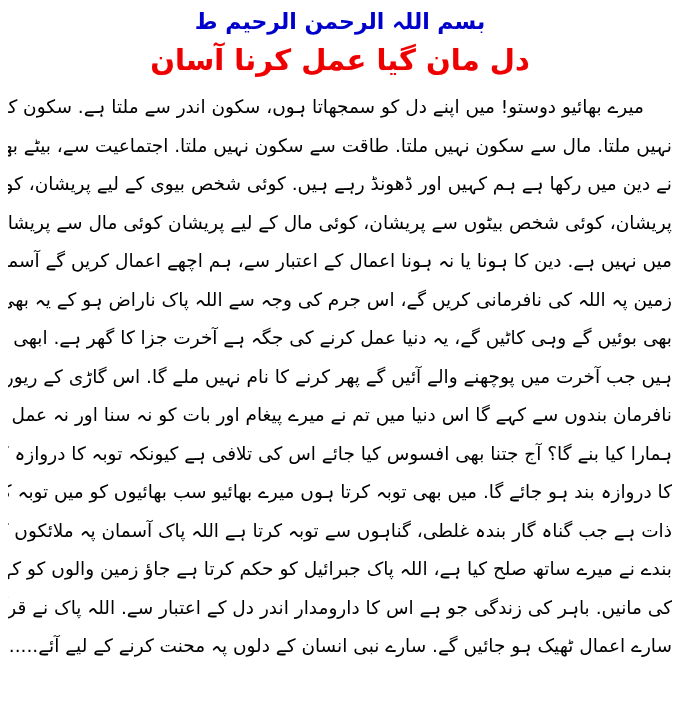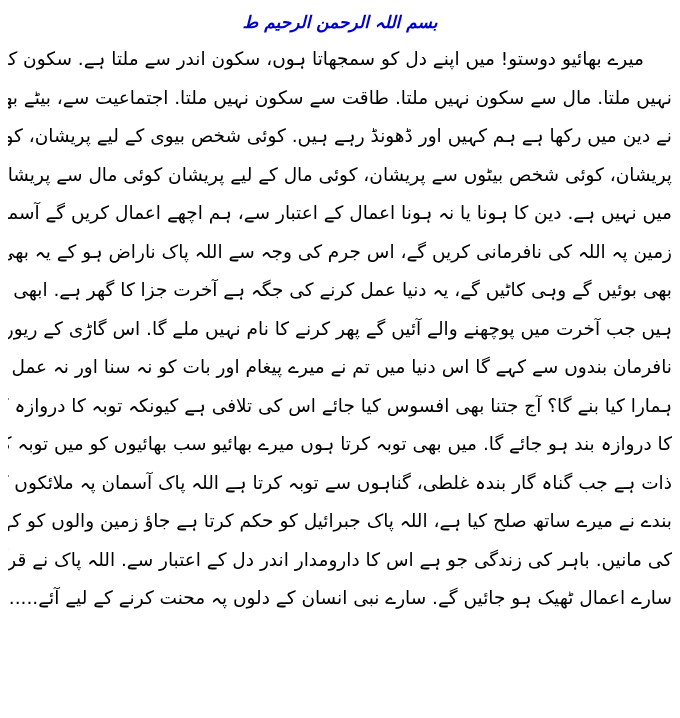--- a/index.html
+++ b/index.html
@@ -16,26 +16,25 @@
   .page {
     width: 680px;
     height: 718px;
     box-sizing: border-box;
     padding: 8px 8px 0 8px;
     background: #ffffff;
   }
   .bismillah {
     text-align: center;
     color: var(--bismillah-color, #0000cc);
-    font-size: 17px;
+    font-size: 22px;
     font-weight: bold;
     line-height: 24px;
     margin: 2px 0 6px 0;
     letter-spacing: 1px;
-    font-style: italic;
   }
   .title {
     text-align: center;
     color: var(--title-color, #ee0000);
     font-size: 29px;
     font-weight: bold;
     line-height: 40px;
     margin: 0 0 8px 0;
     text-shadow: 0 0 1px rgba(238,0,0,0.35);
   }
@@ -59,20 +58,21 @@
     text-align-last: right; 
   }
 </style>
 </head>
 <body>
 
 <div class="page">
 
   <div class="bismillah">بسم اللہ الرحمن الرحیم ط</div>
 
+  <h1 class="title">دل مان گیا عمل کرنا آسان</h1>
 
   <div class="body-text">
 
   <div class="text-line first">میرے بھائیو دوستو! میں اپنے دل کو سمجھاتا ہوں، سکون اندر سے ملتا ہے. سکون کا سامان باہر کا بے کار ہے. بادشاہت سے سکون</div>
       <div class="text-line">نہیں ملتا. مال سے سکون نہیں ملتا. طاقت سے سکون نہیں ملتا. اجتماعیت سے، بیٹے بھائیوں کی کثرت سے سکون نہیں ملتا. سکون تو اللہ پاک</div>
       <div class="text-line">نے دین میں رکھا ہے ہم کہیں اور ڈھونڈ رہے ہیں. کوئی شخص بیوی کے لیے پریشان، کوئی شخص بیوی سے پریشان، کوئی شخص بیٹے کے لیے</div>
       <div class="text-line">پریشان، کوئی شخص بیٹوں سے پریشان، کوئی مال کے لیے پریشان کوئی مال سے پریشان، آخر کار یہ کیوں؟ اسی لیے کہ دین ہماری زندگی</div>
       <div class="text-line">میں نہیں ہے. دین کا ہونا یا نہ ہونا اعمال کے اعتبار سے، ہم اچھے اعمال کریں گے آسمان سے اچھے اور فائدے مند فیصلے آئیں گے. اگر</div>
       <div class="text-line">زمین پہ اللہ کی نافرمانی کریں گے، اس جرم کی وجہ سے اللہ پاک ناراض ہو کے یہ بھی دنیا بگڑے گی آخرت تو کہیں اور زیادہ بگڑے گی. جو</div>
       <div class="text-line">بھی بوئیں گے وہی کاٹیں گے، یہ دنیا عمل کرنے کی جگہ ہے آخرت جزا کا گھر ہے. ابھی اللہ کی طرف سے سنانے بتانے والے آ رہے</div>

